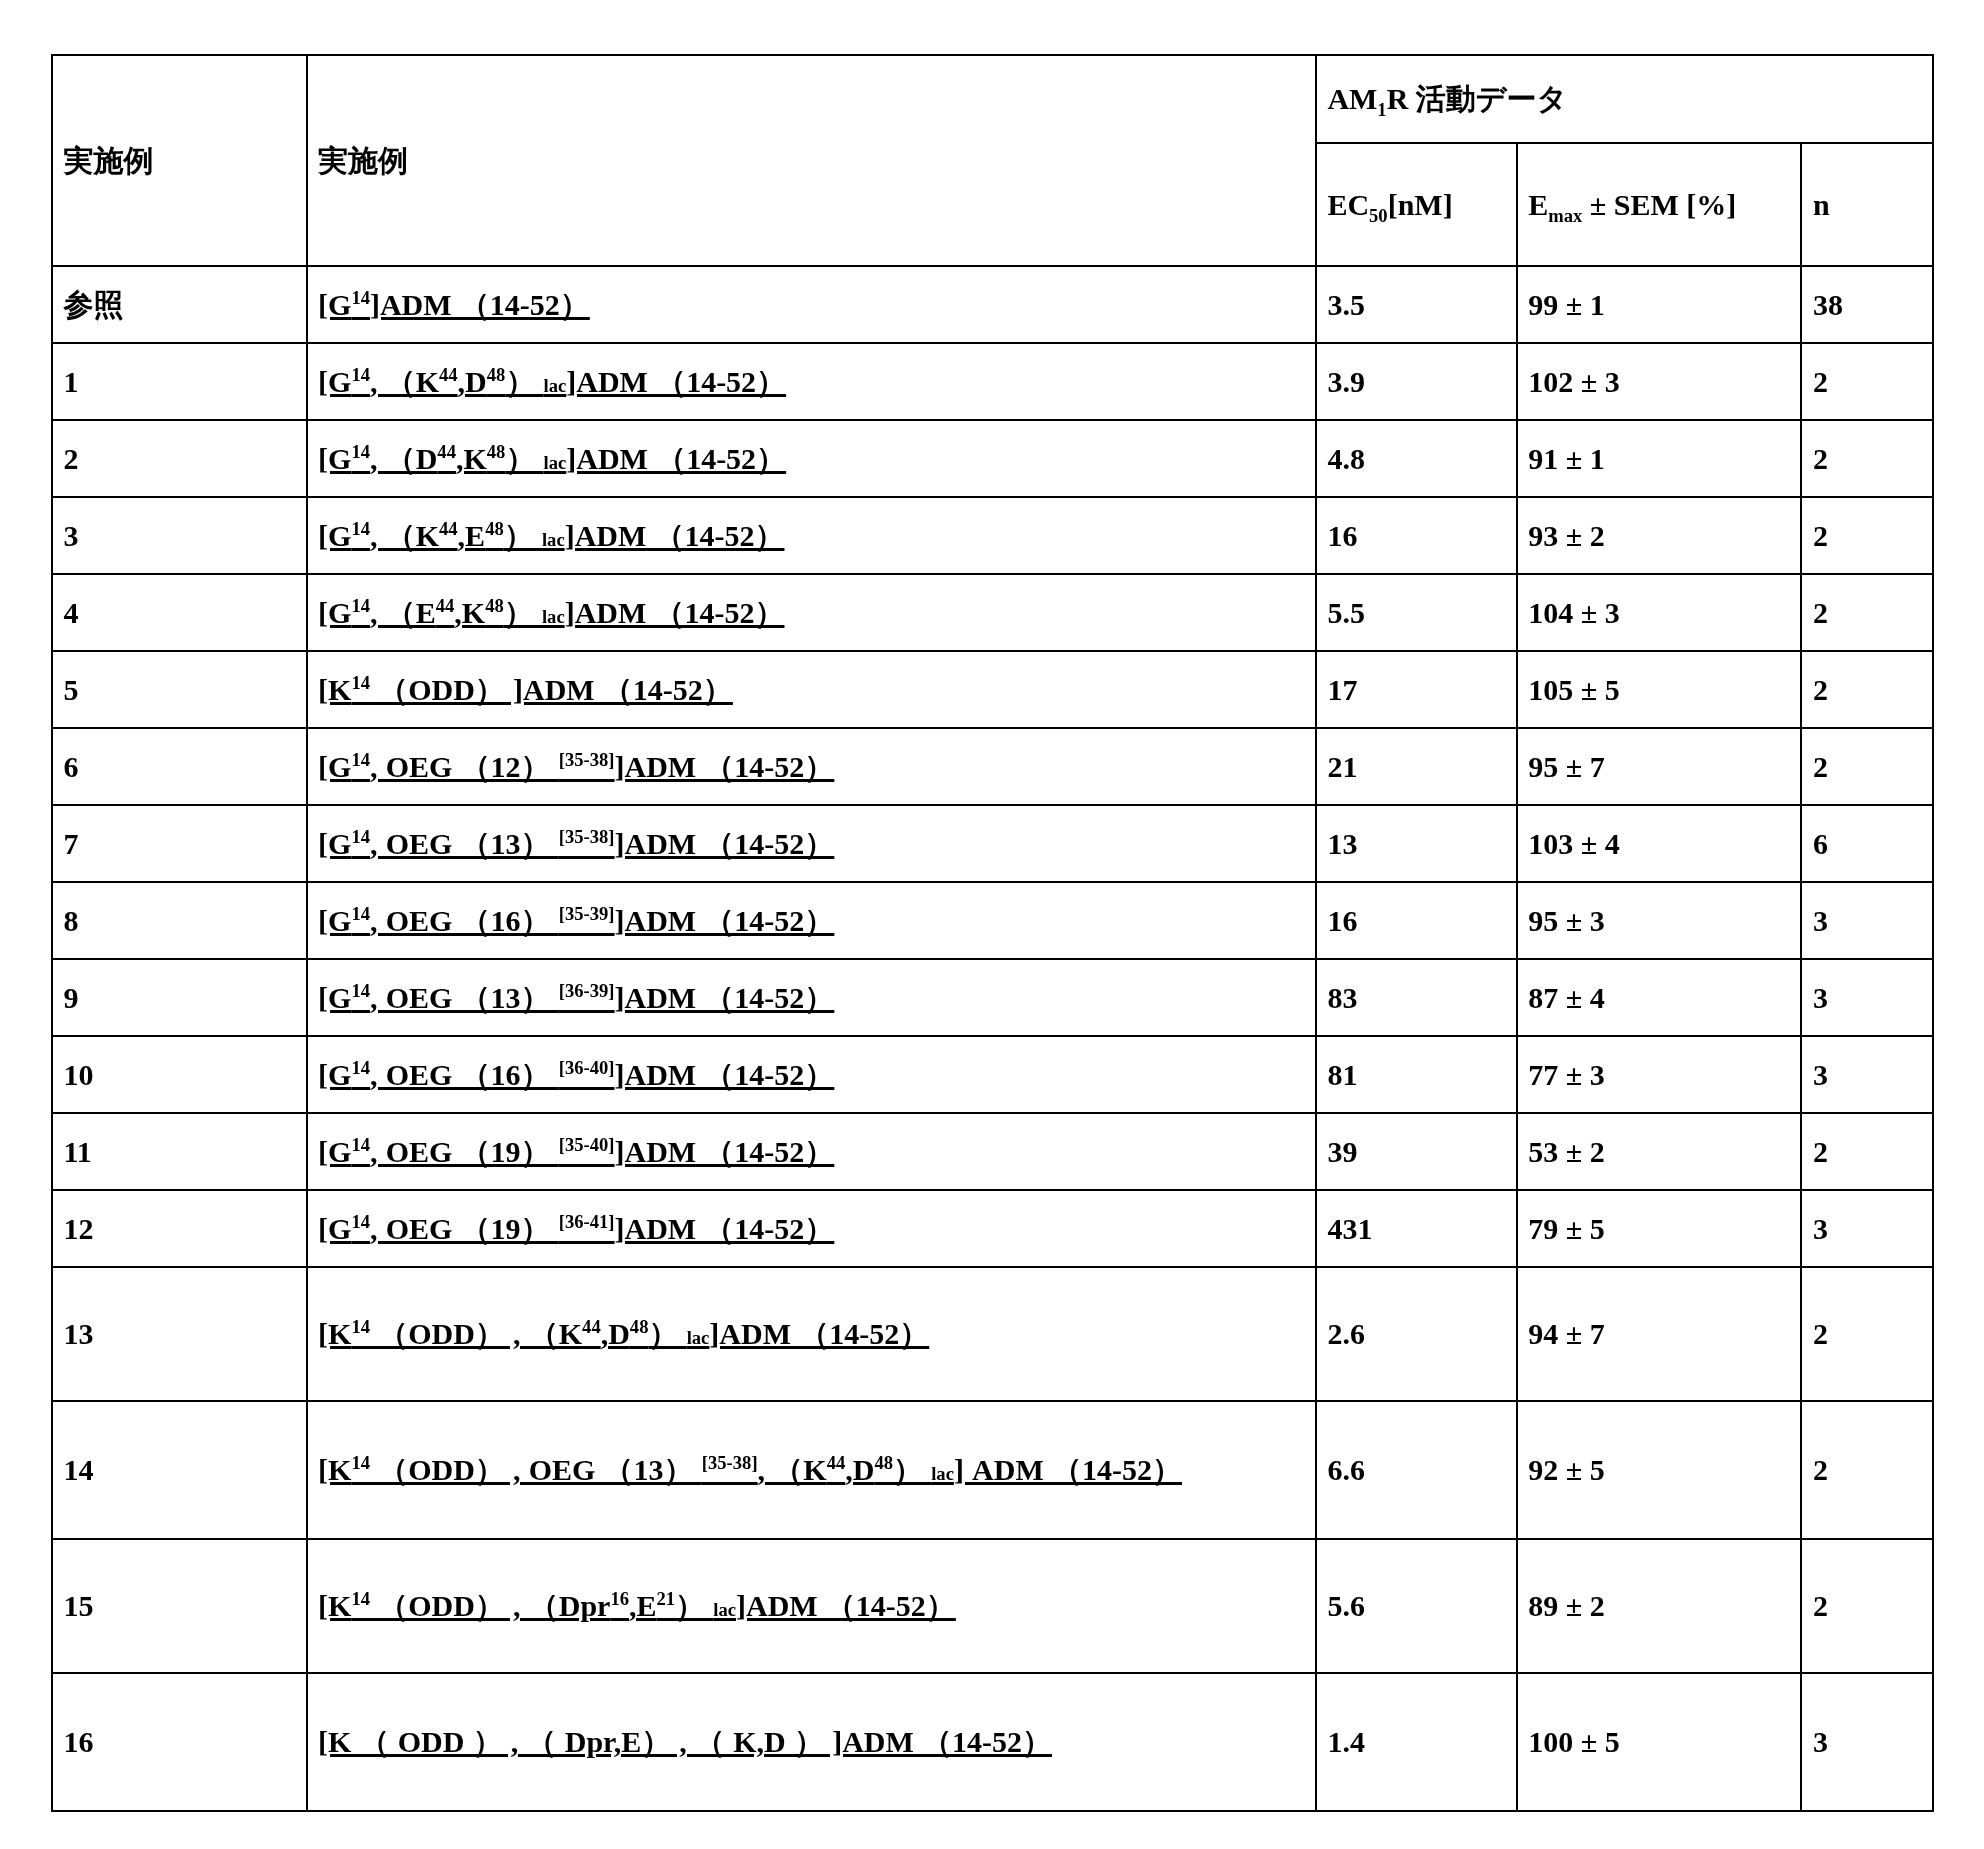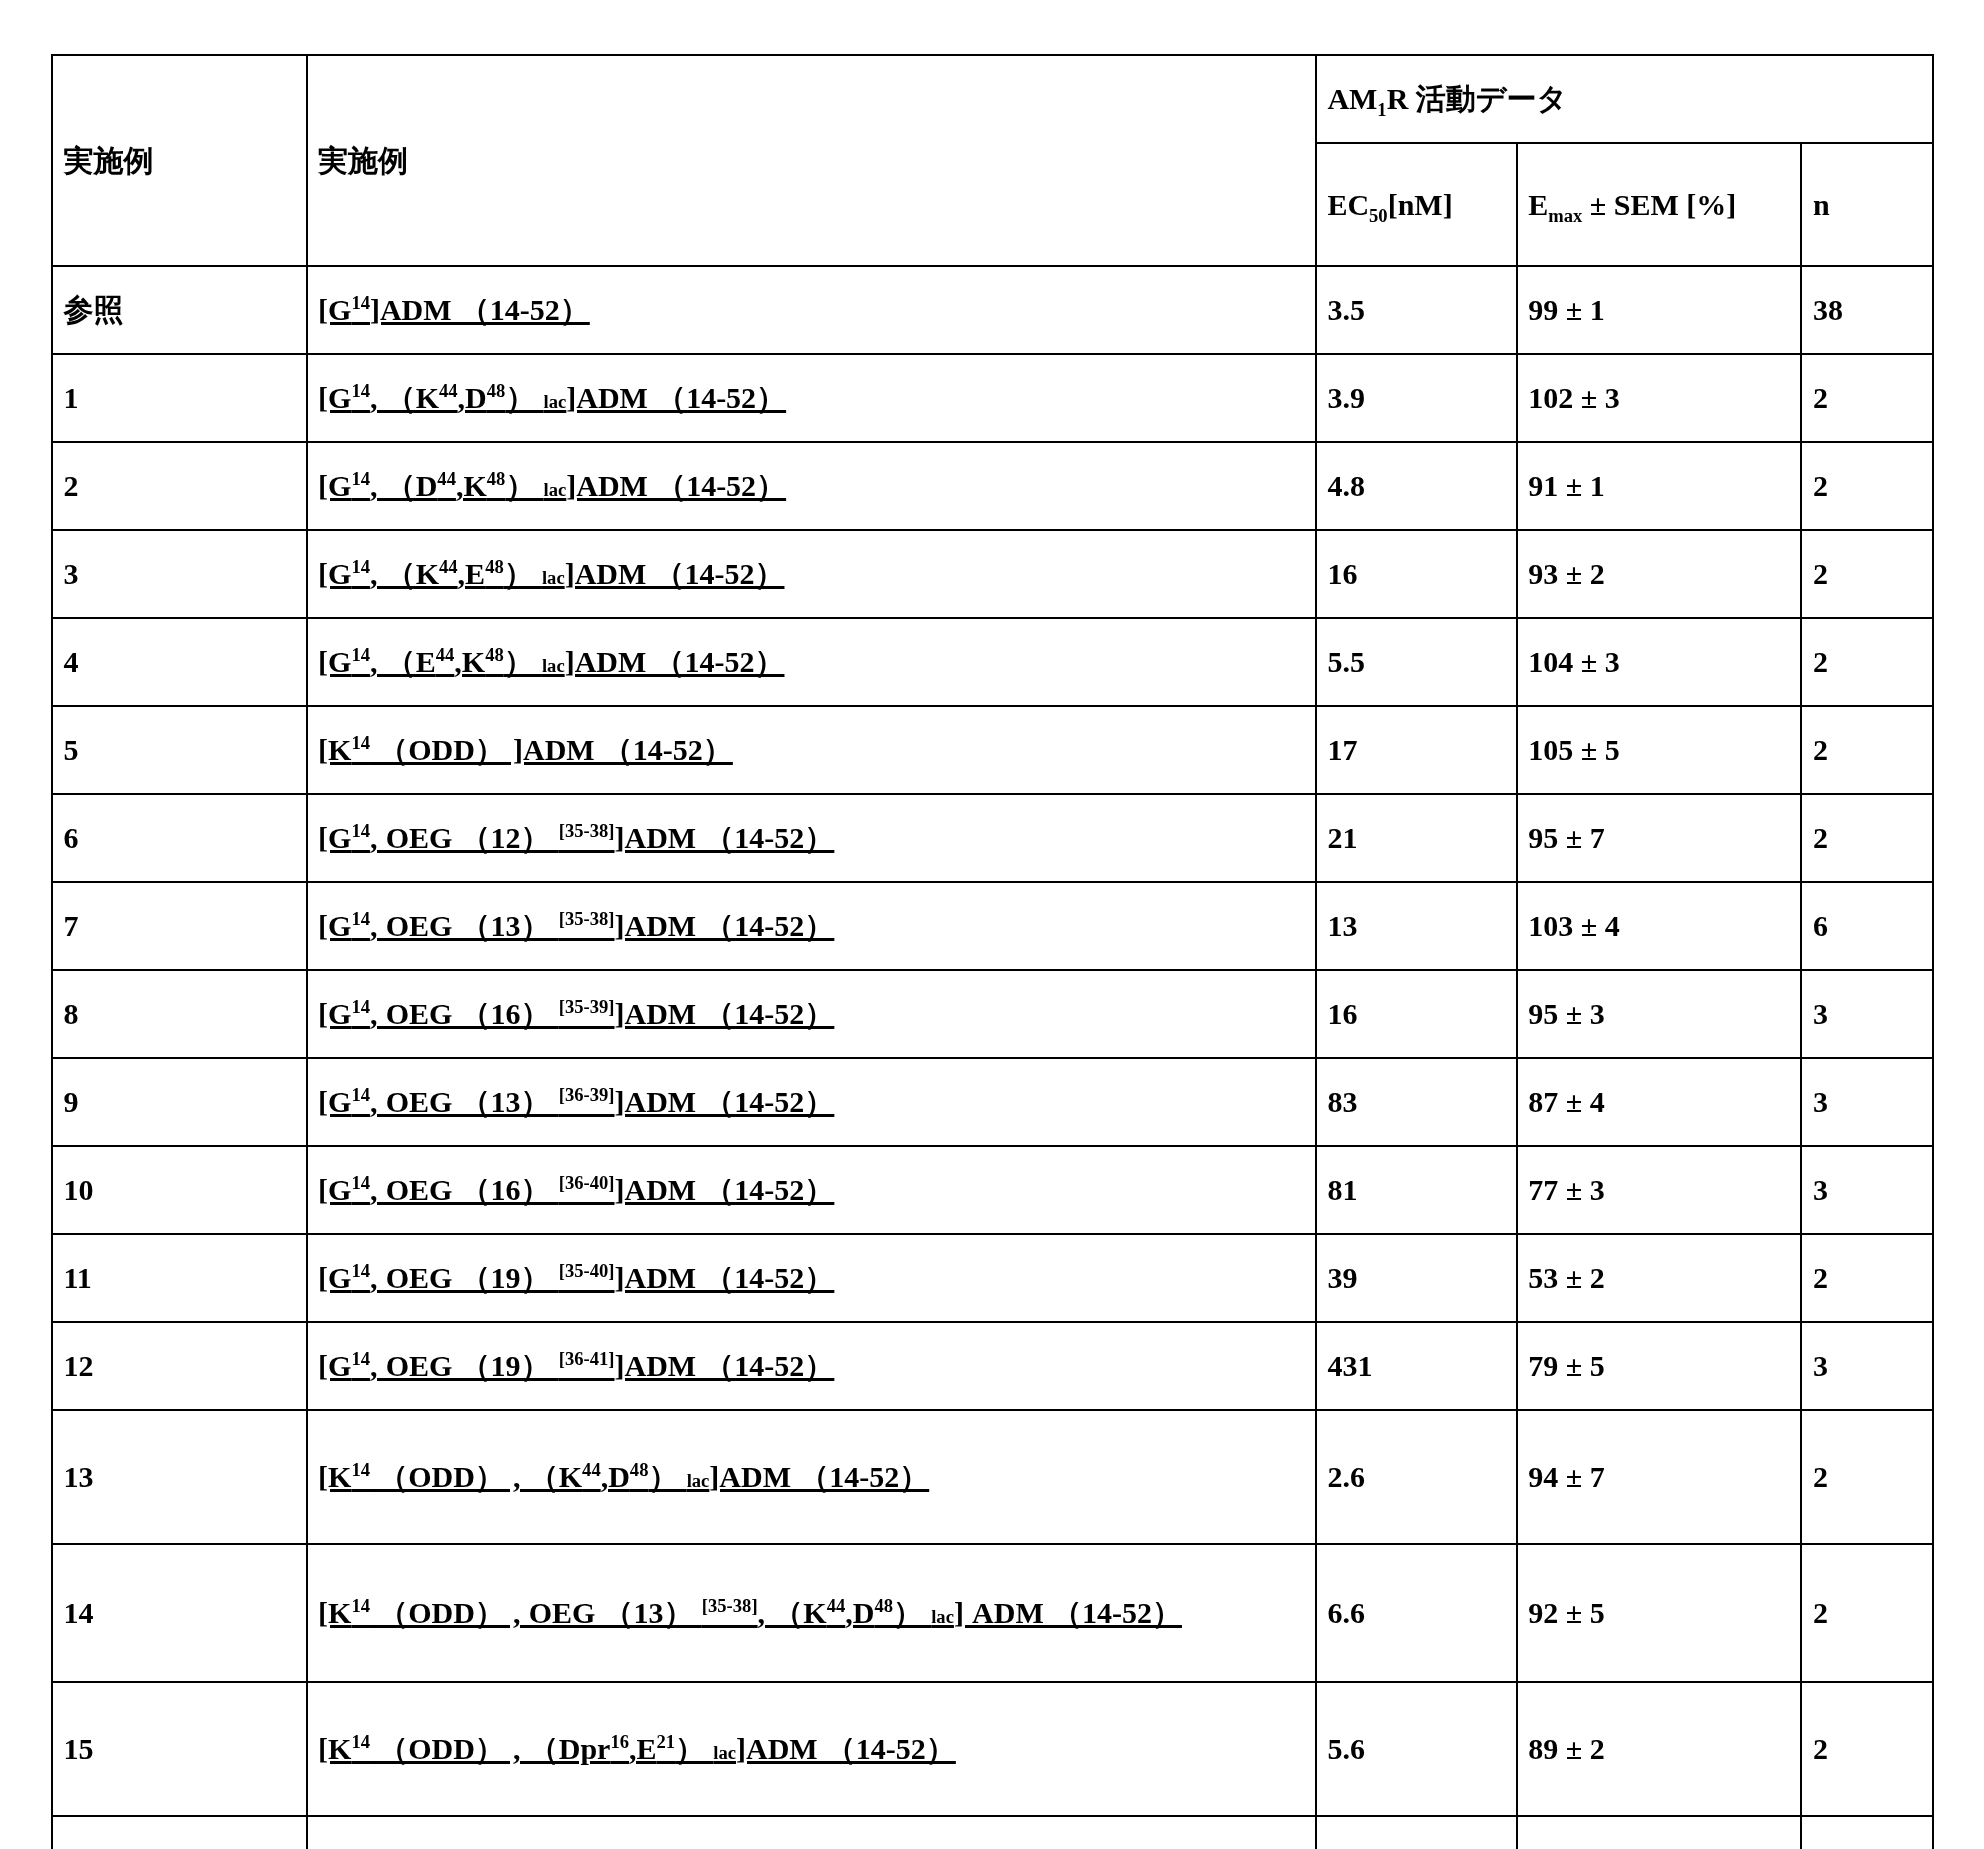--- a/index.html
+++ b/index.html
@@ -69,21 +69,21 @@
   .sml {
     font-size: 0.62em;
     vertical-align: baseline;
     font-weight: bold;
   }
   .seq {
     white-space: normal;
     word-spacing: 0.7px;
     text-decoration: underline;
   }
-  .tall { height: 88px; margin-left: 48px; }
+  .tall { height: 77px; margin-left: 48px; }
   .hdr-row-1 td { height: 77px; margin-top: 8px; }
   .hdr-row-2 td { height: 112px; border-radius: 15px; }
   .wrap2 { height: 134px; }
   .wrap3 { height: 138px; }
 </style>
 </head>
 <body>
 
 <div class="page">
 

